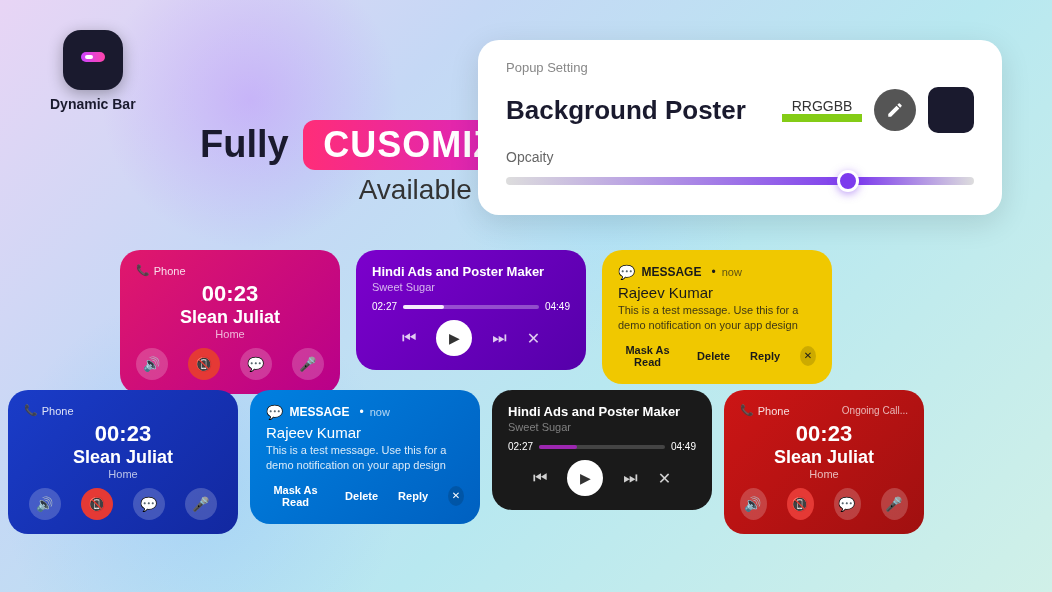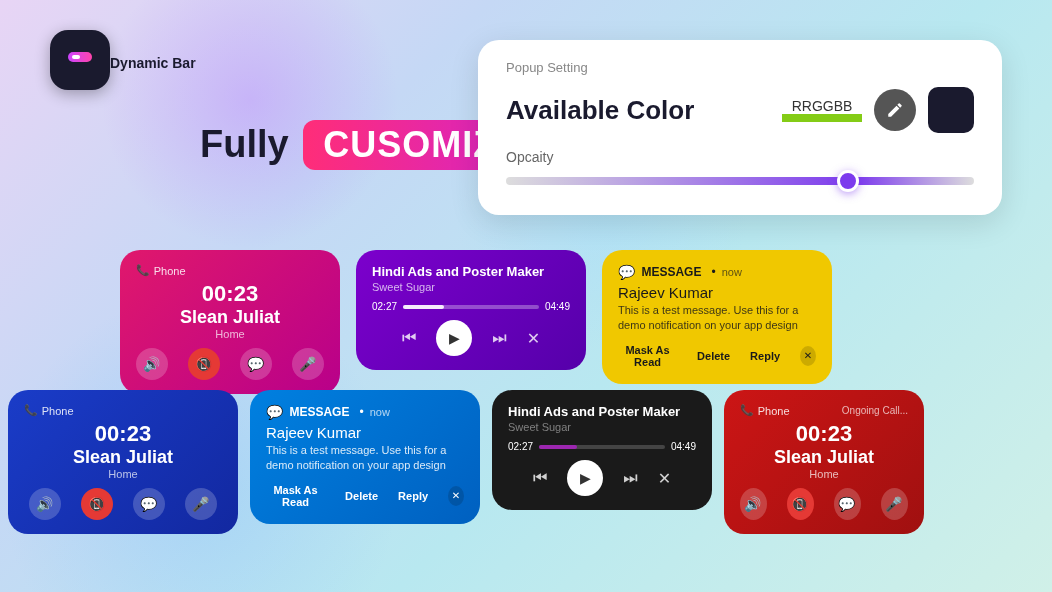--- a/index.html
+++ b/index.html
@@ -32,21 +32,21 @@
       width: 300px; height: 300px;
       background: radial-gradient(circle, rgba(150,220,255,0.3) 0%, transparent 70%);
       top: 50px; right: 300px;
       border-radius: 50%;
     }
 
     
     .logo-area {
       position: absolute;
       top: 30px; left: 50px;
-      display: flex; flex-direction: row; align-items: center;
+      display: flex; flex-direction: column; align-items: center;
     }
     .logo-icon {
       width: 60px; height: 60px;
       background: #1a1a2e;
       border-radius: 18px;
       display: flex; align-items: center; justify-content: center;
       box-shadow: 0 4px 15px rgba(0,0,0,0.3);
     }
     .logo-icon svg { width: 36px; height: 36px; }
     .logo-label {
@@ -340,26 +340,27 @@
     </svg>
   </div>
   <span class="logo-label">Dynamic Bar</span>
 </div>
 
 <div class="hero-text">
   <div>
     <span class="hero-fully">Fully</span>
     <span class="hero-customization">CUSOMIZATION</span>
   </div>
+  <span class="hero-available">Available</span>
 </div>
 
 <div class="popup-panel">
   <div class="popup-title">Popup Setting</div>
   <div class="popup-row">
-    <span class="popup-bg-label">Available Color</span>
+    <span class="popup-bg-label">Background Poster</span>
     <input class="popup-hex-input" type="text" value="RRGGBB" style="">
     <div class="popup-edit-btn">
       <svg width="18" height="18" viewBox="0 0 24 24" fill="none">
         <path d="M3 17.25V21h3.75L17.81 9.94l-3.75-3.75L3 17.25zM20.71 7.04a1 1 0 000-1.41l-2.34-2.34a1 1 0 00-1.41 0l-1.83 1.83 3.75 3.75 1.83-1.83z" fill="white"></path>
       </svg>
     </div>
     <div class="popup-color-swatch"></div>
   </div>
   <div class="opacity-label">Opcaity</div>
   <div class="slider-container">

